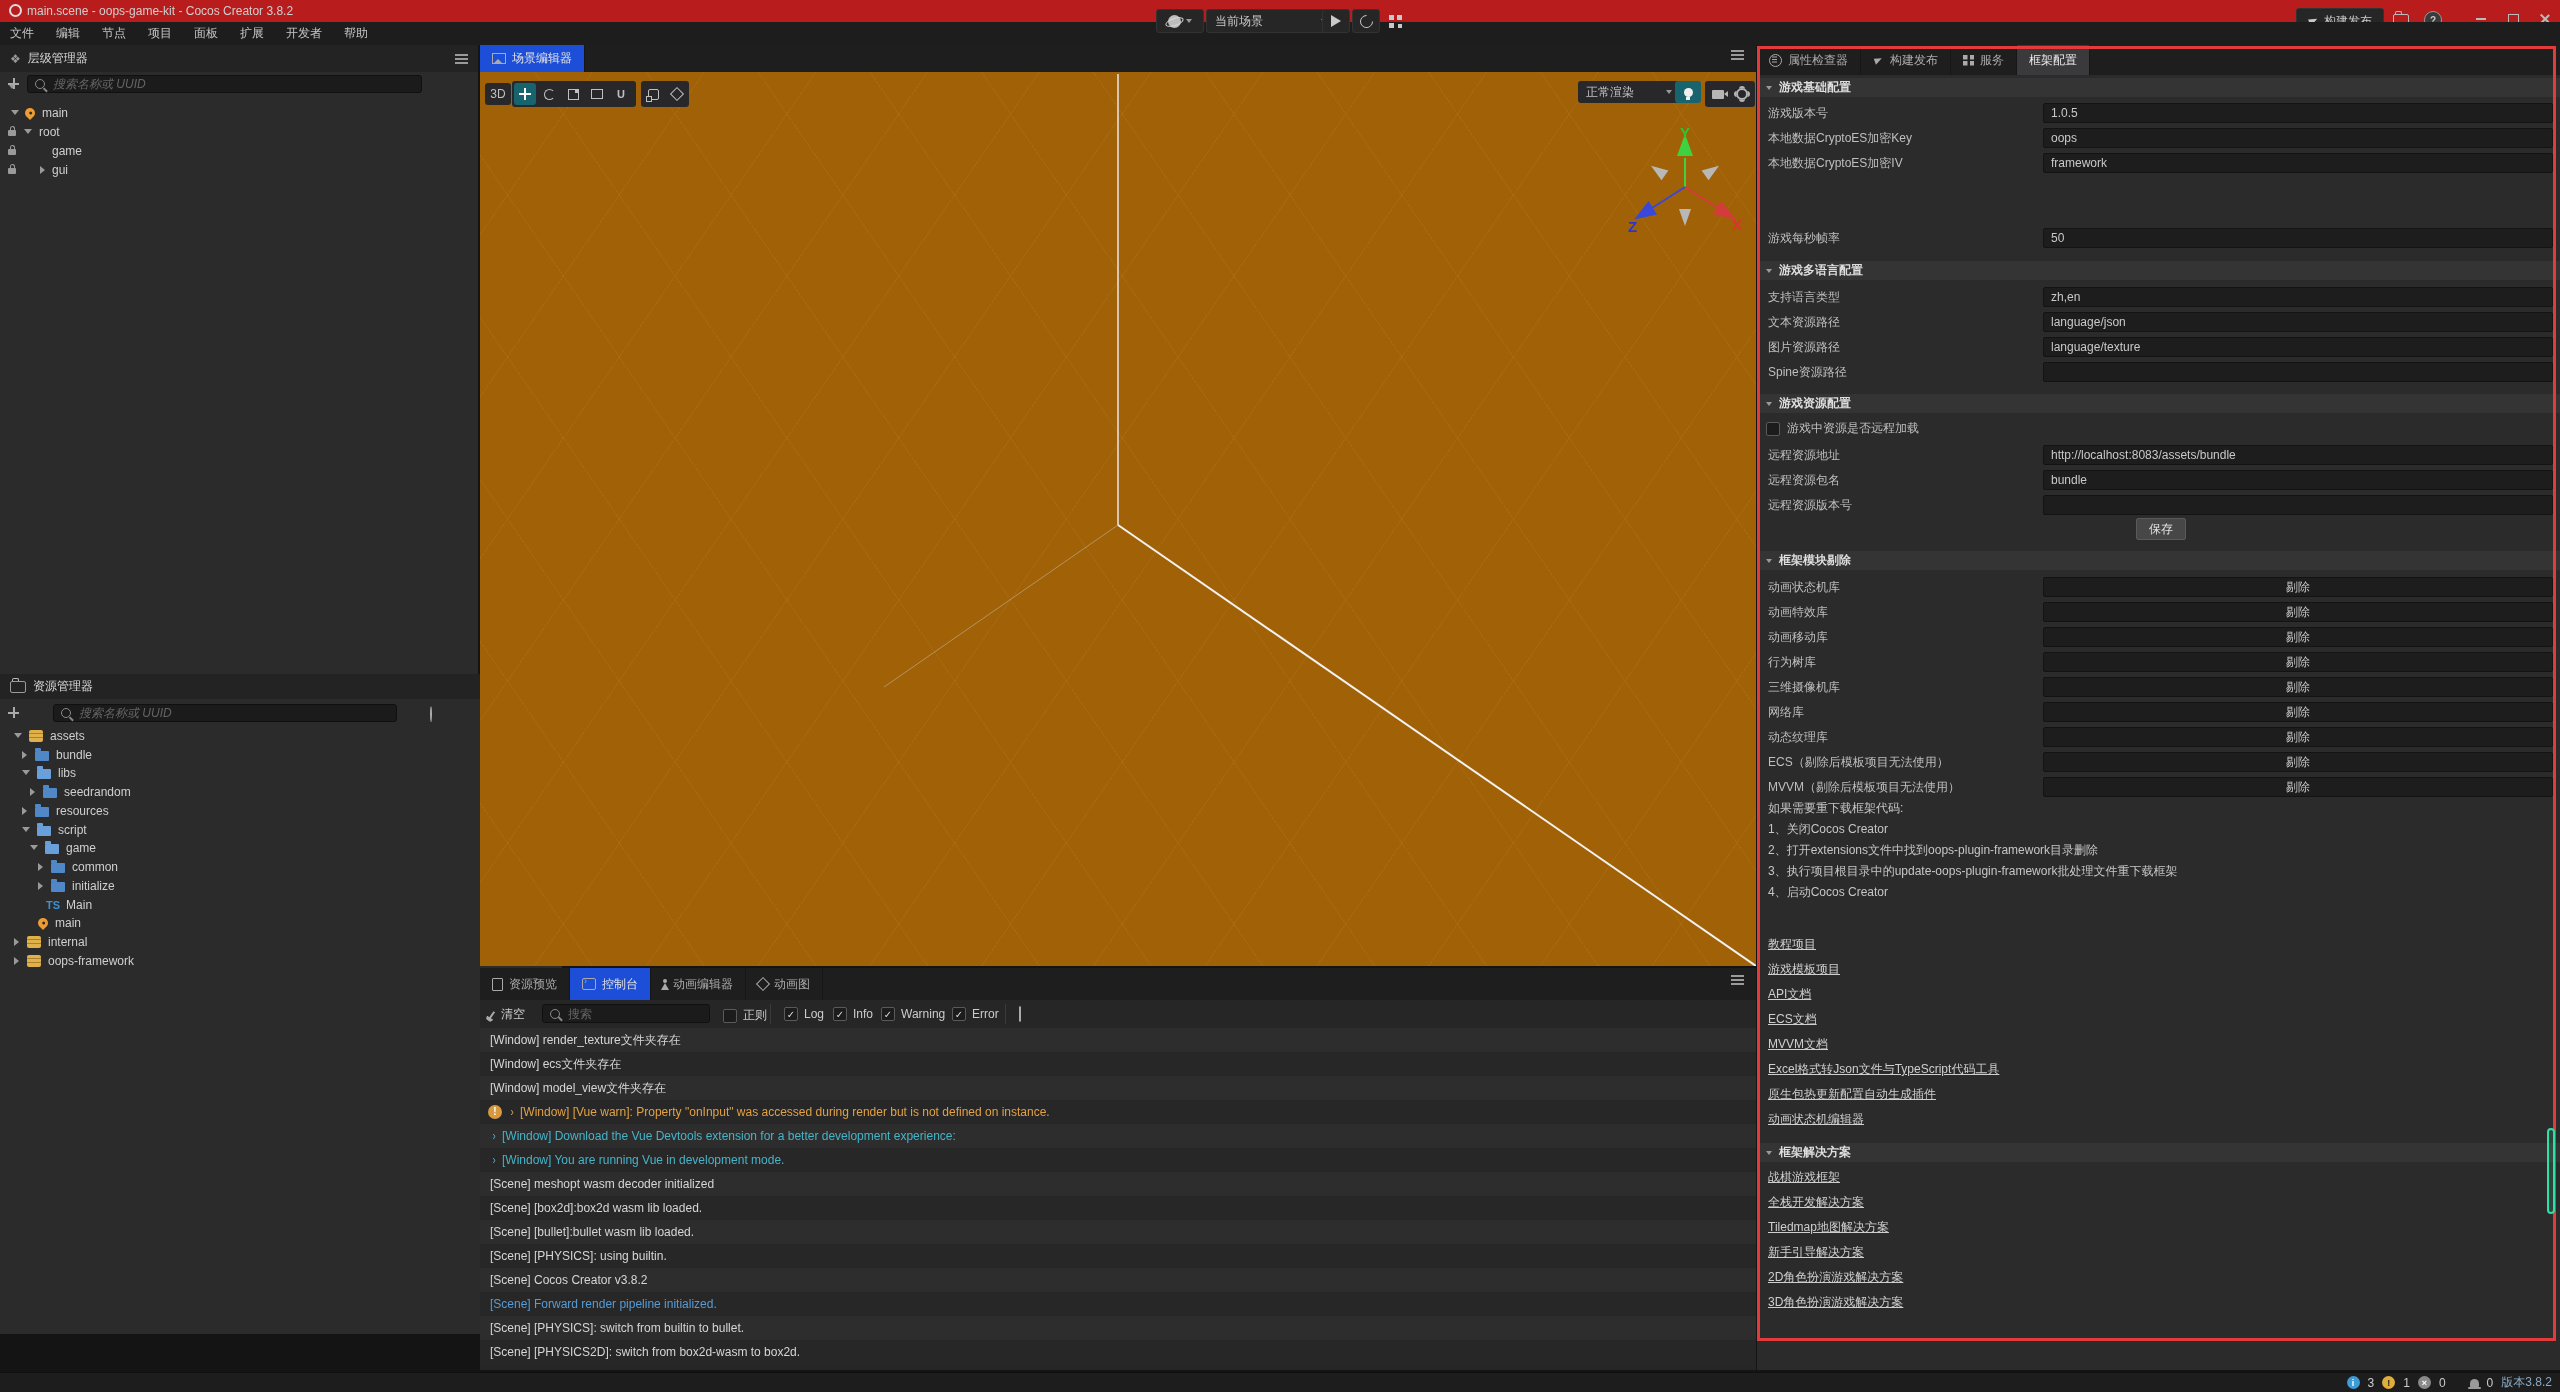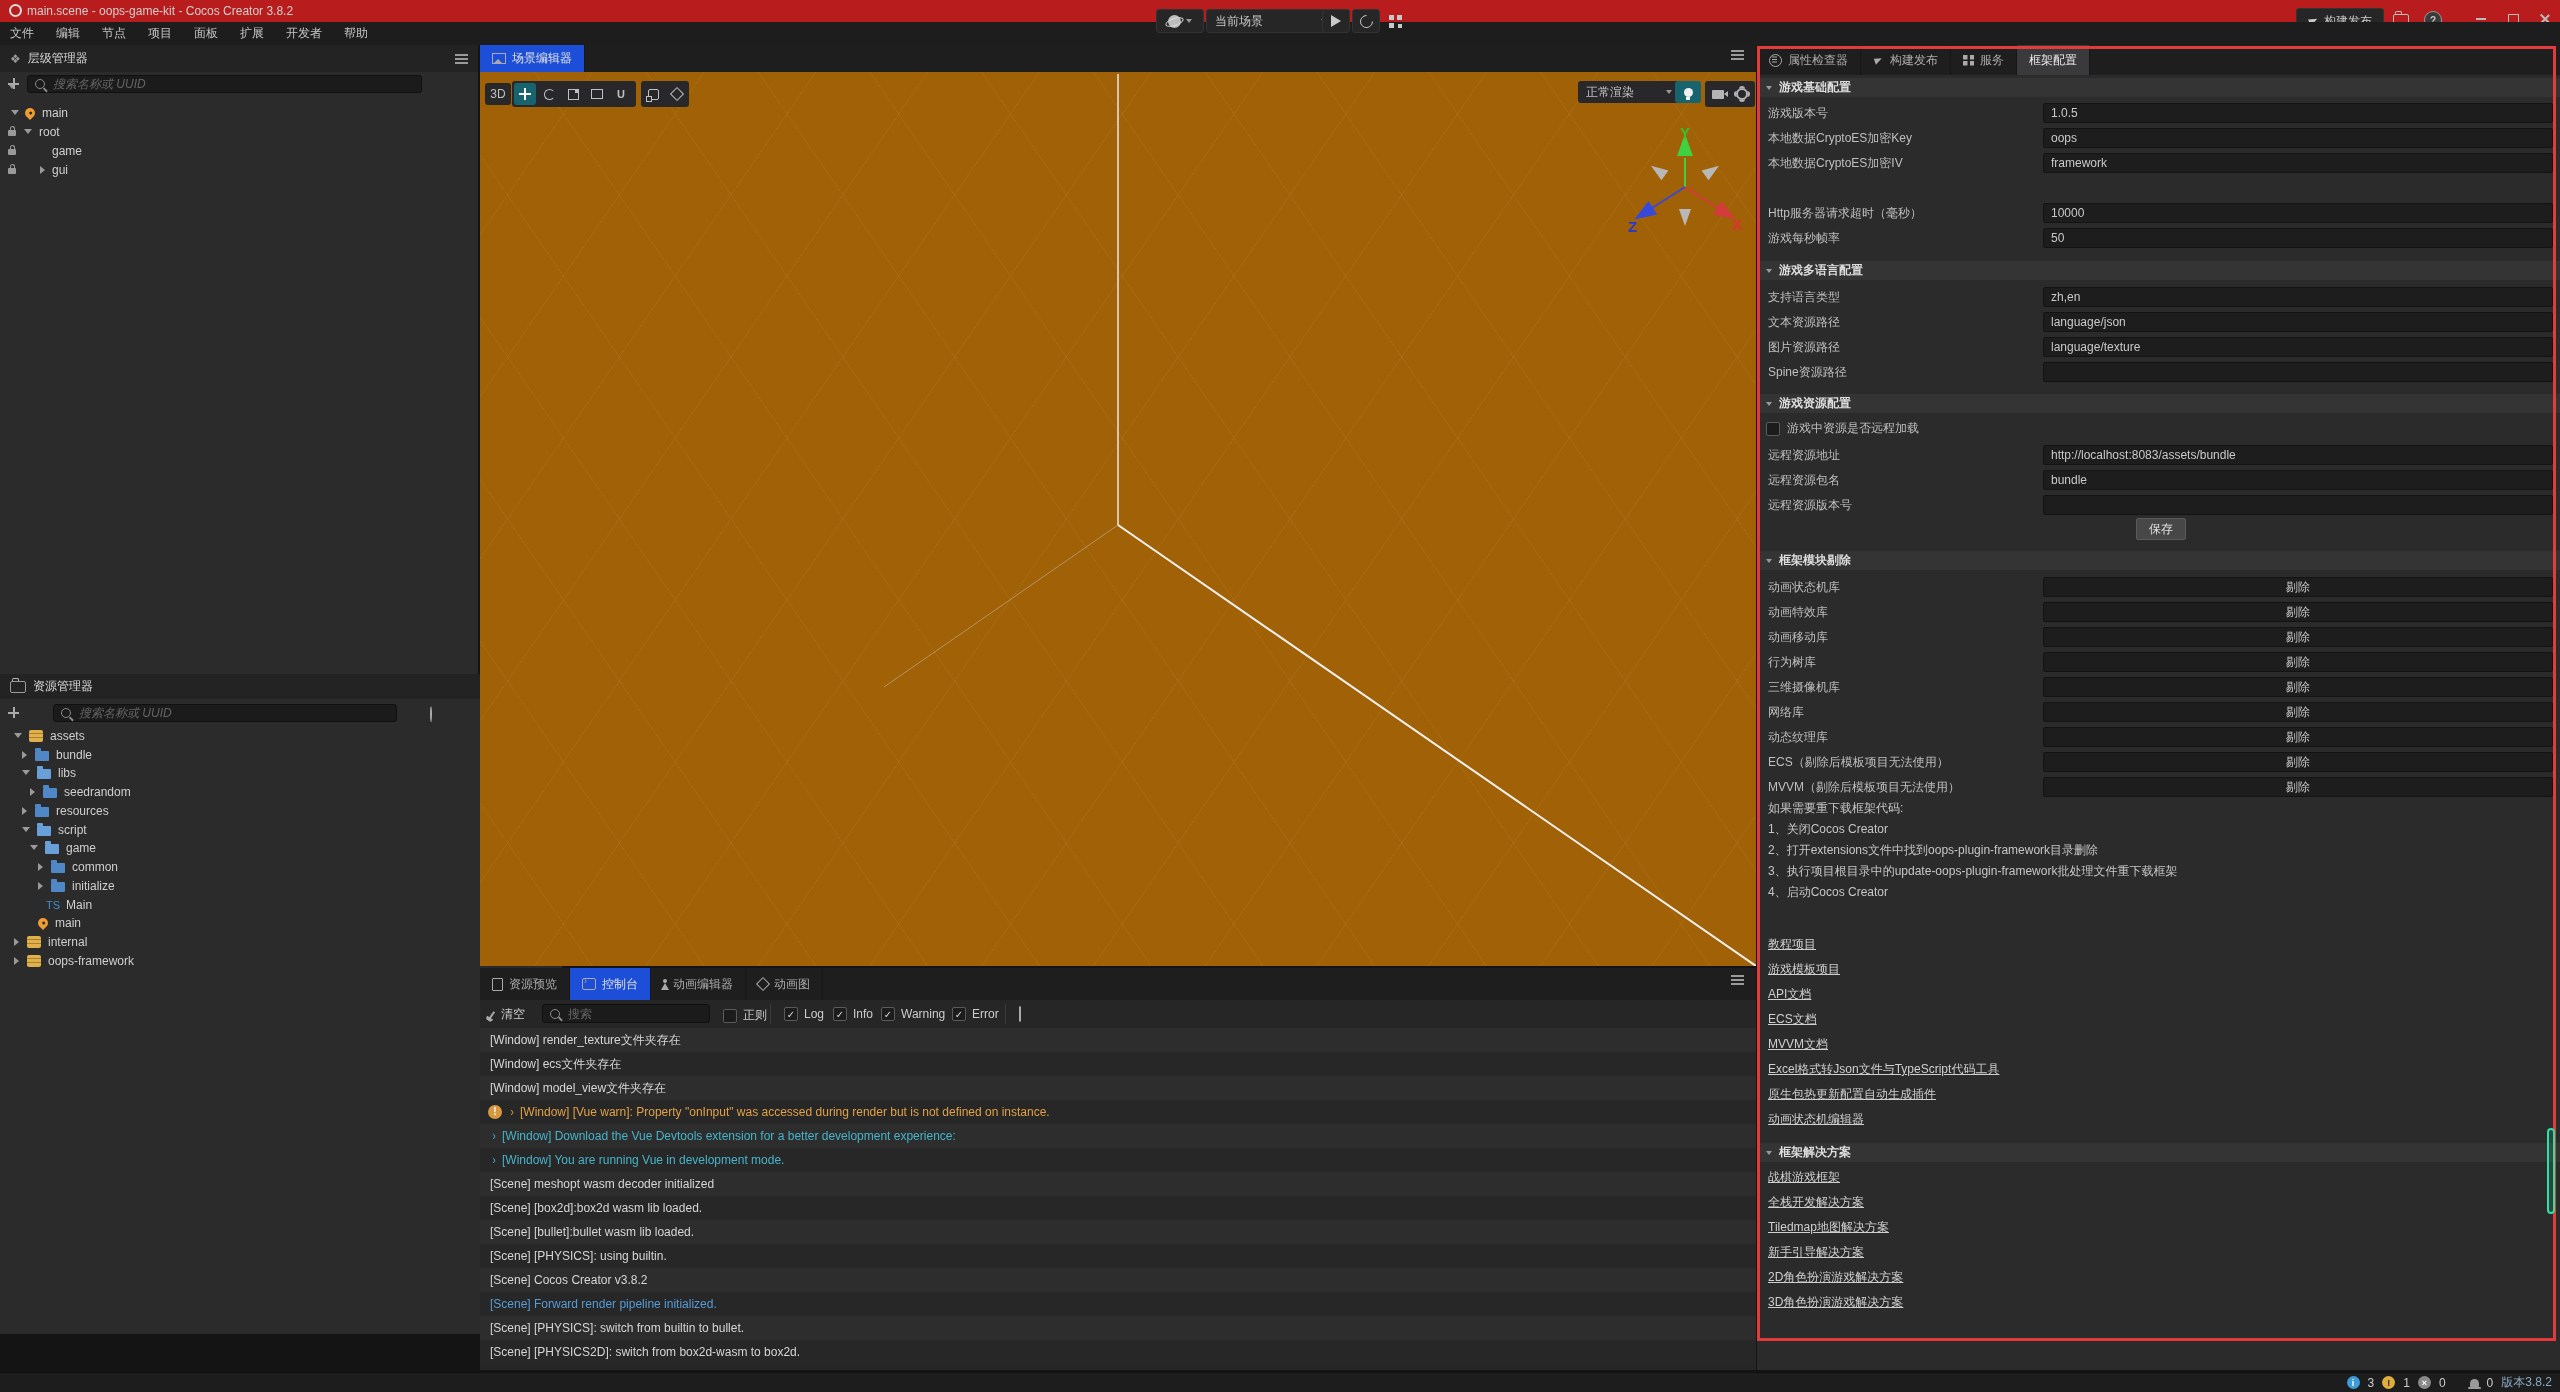--- a/index.html
+++ b/index.html
@@ -74,21 +74,21 @@
   .chevD.sm{border-left-width:3px;border-right-width:3px;border-top-width:4px}
   .i-cocos{width:13px;height:13px;border-radius:50%;border:2px solid #ddd;box-sizing:border-box;flex:none}
   .i-lock{width:8px;height:6px;background:#9a9a9a;border-radius:1px;position:relative;margin-top:3px;flex:none}
   .i-lock:before{content:'';position:absolute;top:-4px;left:1.5px;width:3px;height:3px;border:1.5px solid #9a9a9a;border-bottom:0;border-radius:3px 3px 0 0}
   .i-drop{width:10px;height:10px;background:#ef9d33;border-radius:50% 50% 50% 0;transform:rotate(-45deg);position:relative;flex:none}
   .i-drop:after{content:'';position:absolute;left:3.5px;top:3.5px;width:3px;height:3px;border-radius:50%;background:#2b2b2b}
   .i-db{width:14px;height:12px;border-radius:2px;flex:none;background:linear-gradient(#e0b04a 0 3px,#a8802e 3px 4px,#e0b04a 4px 7px,#a8802e 7px 8px,#e0b04a 8px 12px)}
   .i-fold{width:14px;height:10px;background:#4f87c7;border-radius:1px;position:relative;flex:none;margin-top:2px}
   .i-fold:before{content:'';position:absolute;top:-3px;left:0;width:6px;height:3px;background:inherit;border-radius:1px 1px 0 0}
   .i-fold.open{background:#6aa0da}
-  .i-ts{color:#3b8fd4;font-weight:normal;font-size:11px;flex:none}
+  .i-ts{color:#3b8fd4;font-weight:bold;font-size:11px;flex:none}
   .i-search{width:8px;height:8px;border:1.5px solid #8a8a8a;border-radius:50%;position:relative;flex:none}
   .i-search:after{content:'';position:absolute;width:5px;height:1.5px;background:#8a8a8a;transform:rotate(45deg);right:-4px;bottom:-2px}
   .i-menu{width:13px;height:2px;background:#9a9a9a;box-shadow:0 4px 0 #9a9a9a,0 -4px 0 #9a9a9a;flex:none}
   .i-plus{position:relative;width:11px;height:11px;flex:none}
   .i-plus:before{content:'';position:absolute;left:5px;top:0;width:1.5px;height:11px;background:#aaa}
   .i-plus:after{content:'';position:absolute;left:0;top:5px;width:11px;height:1.5px;background:#aaa}
   .i-sort{width:11px;height:2px;background:#aaa;box-shadow:0 4px 0 #aaa,0 8px 0 #aaa;margin-top:-8px;flex:none}
   .i-filter{width:12px;height:2px;background:#aaa;box-shadow:0 4px 0 #aaa,0 8px 0 #aaa;margin-top:-8px;flex:none}
   .i-refresh{width:9px;height:9px;border:1.5px solid #aaa;border-radius:50%;border-top-color:transparent;transform:rotate(45deg);flex:none}
   .i-planet{width:13px;height:13px;border-radius:50%;background:#bdbdbd;position:relative;flex:none}
@@ -567,24 +567,20 @@
     <div class="finp">1.0.5</div>
   </div>
   <div class="abs" style="top:83px;width:100%;height:20px">
     <span class="flbl">本地数据CryptoES加密Key</span>
     <div class="finp">oops</div>
   </div>
   <div class="abs" style="top:108px;width:100%;height:20px">
     <span class="flbl">本地数据CryptoES加密IV</span>
     <div class="finp">framework</div>
   </div>
-  <div class="abs" style="top:158px;width:100%;height:20px">
-    <span class="flbl">Http服务器请求超时（毫秒）</span>
-    <div class="finp">10000</div>
-  </div>
   <div class="abs" style="top:183px;width:100%;height:20px">
     <span class="flbl">游戏每秒帧率</span>
     <div class="finp">50</div>
   </div>
 
   <div class="sech" style="top:216px">
     <span class="chevD sm"></span>
       <span>游戏多语言配置</span>
   </div>
   <div class="abs" style="top:242px;width:100%;height:20px">

